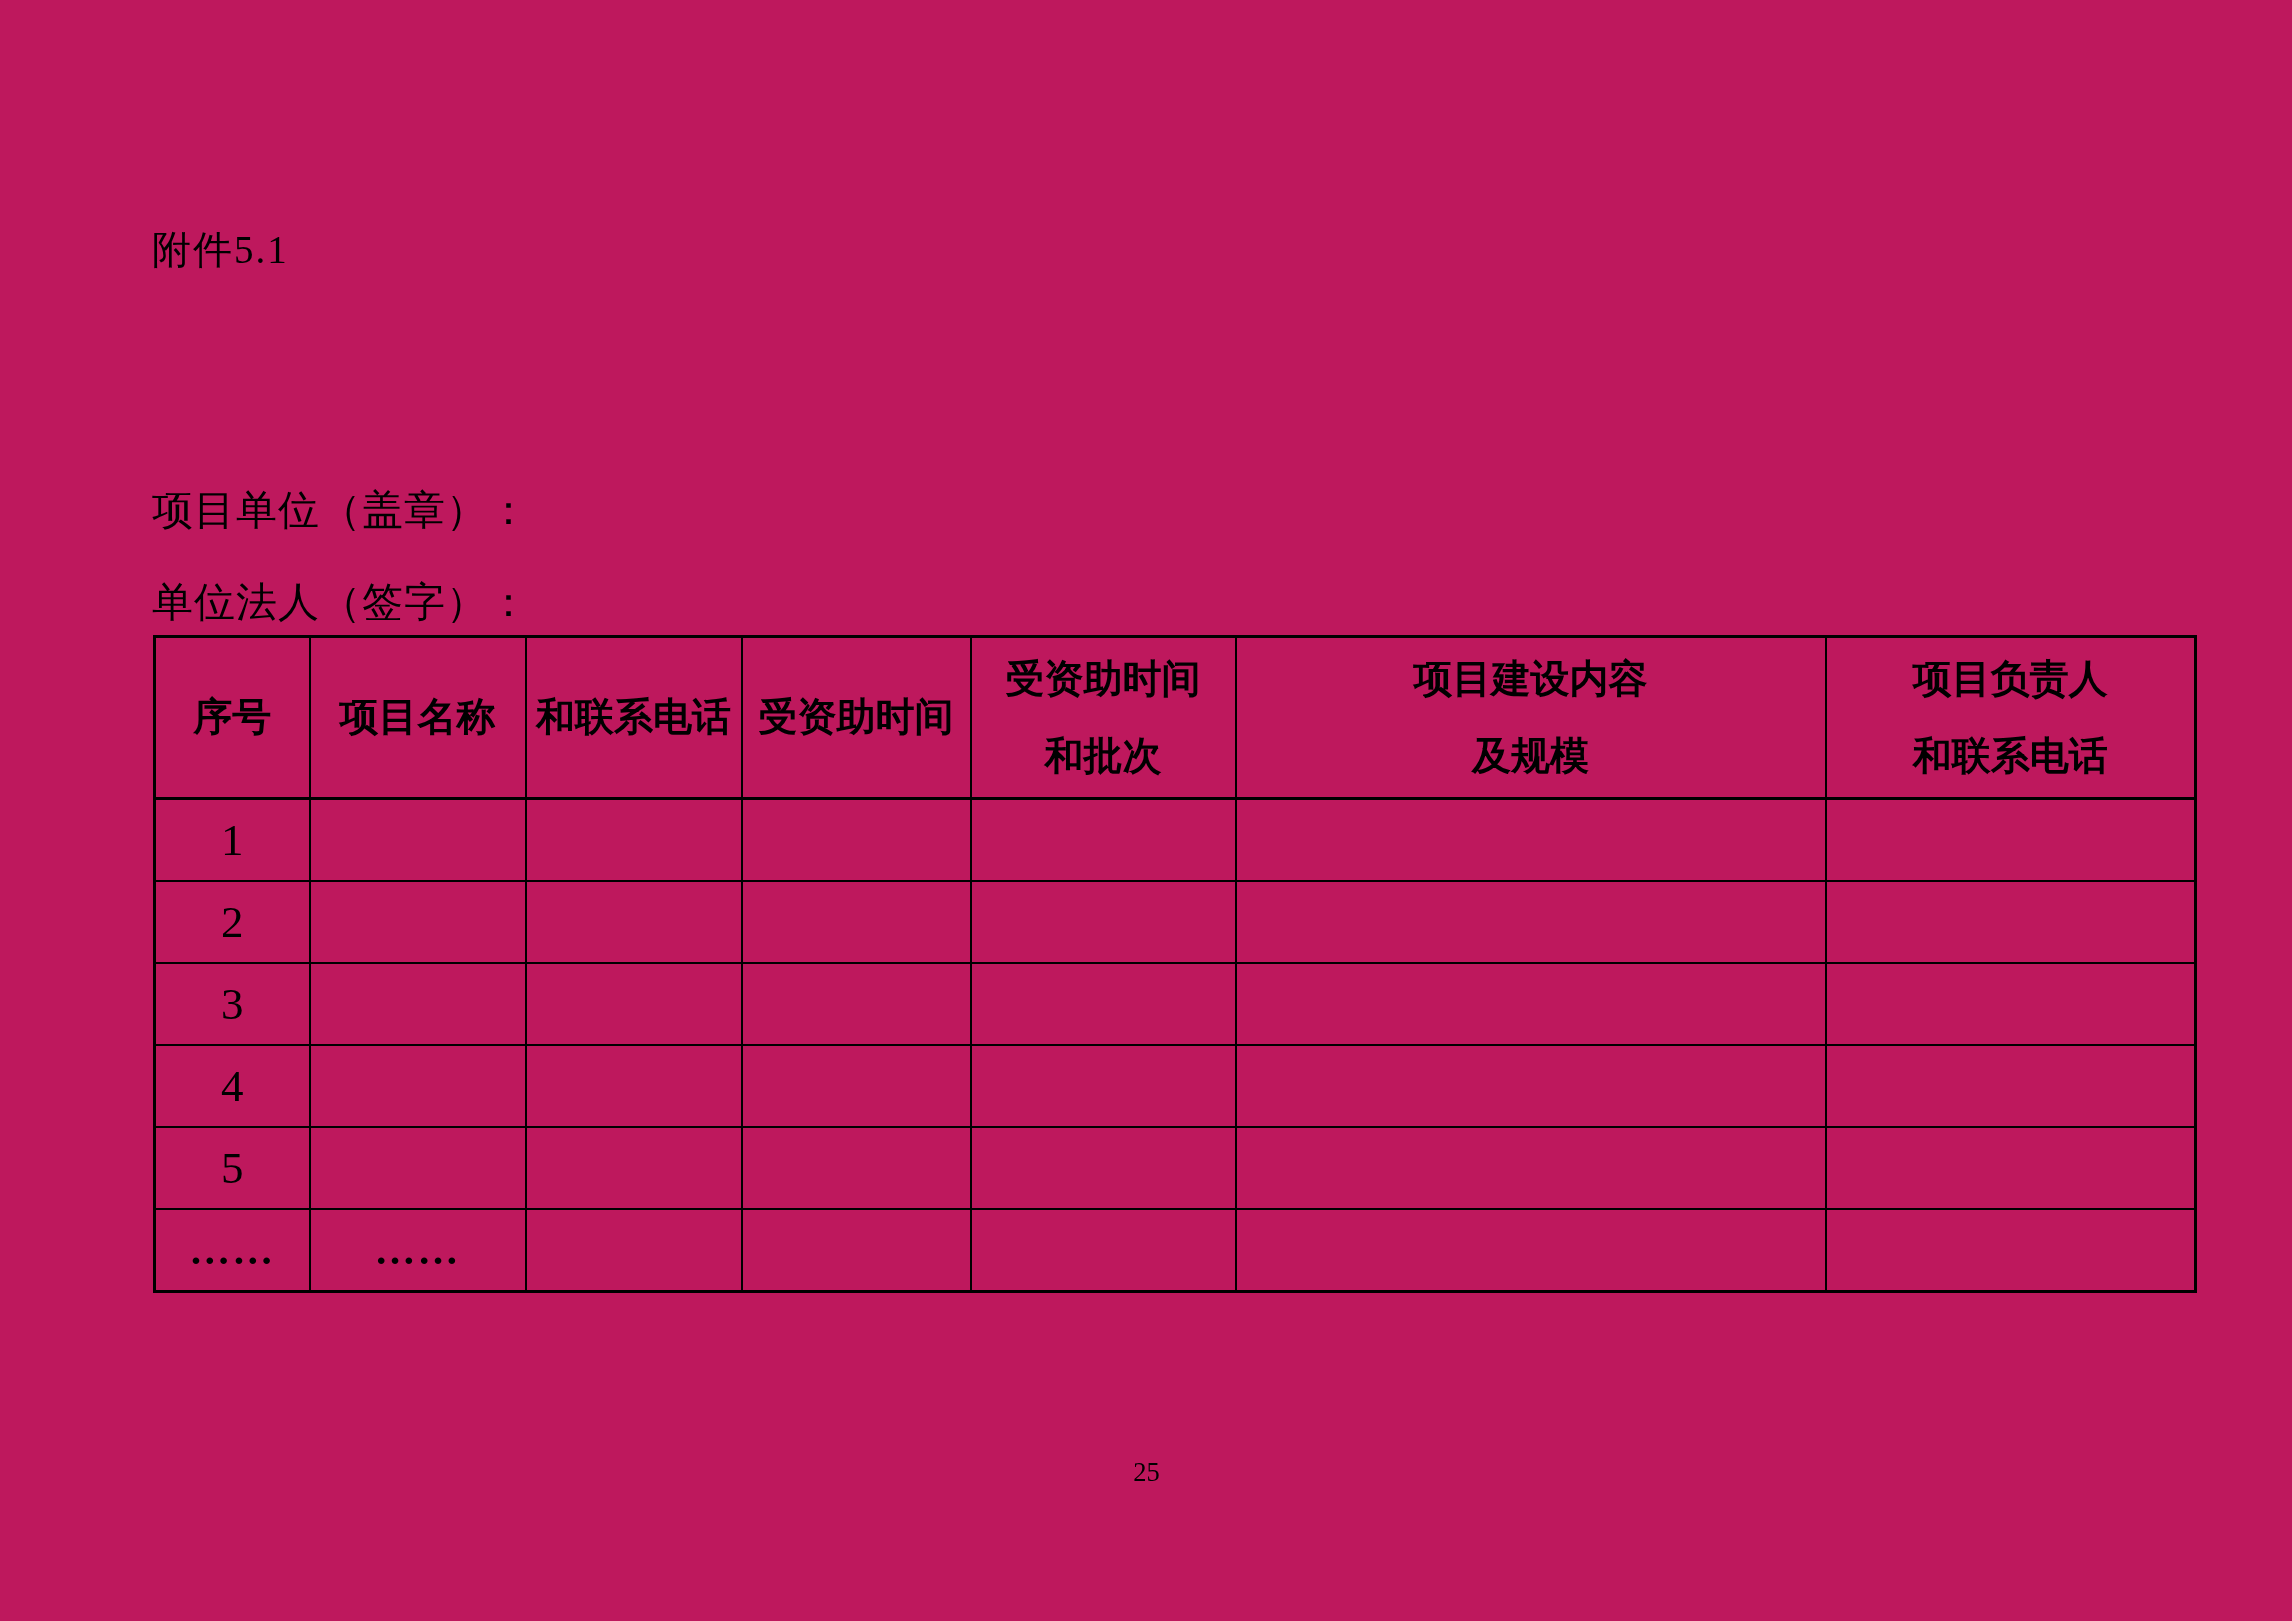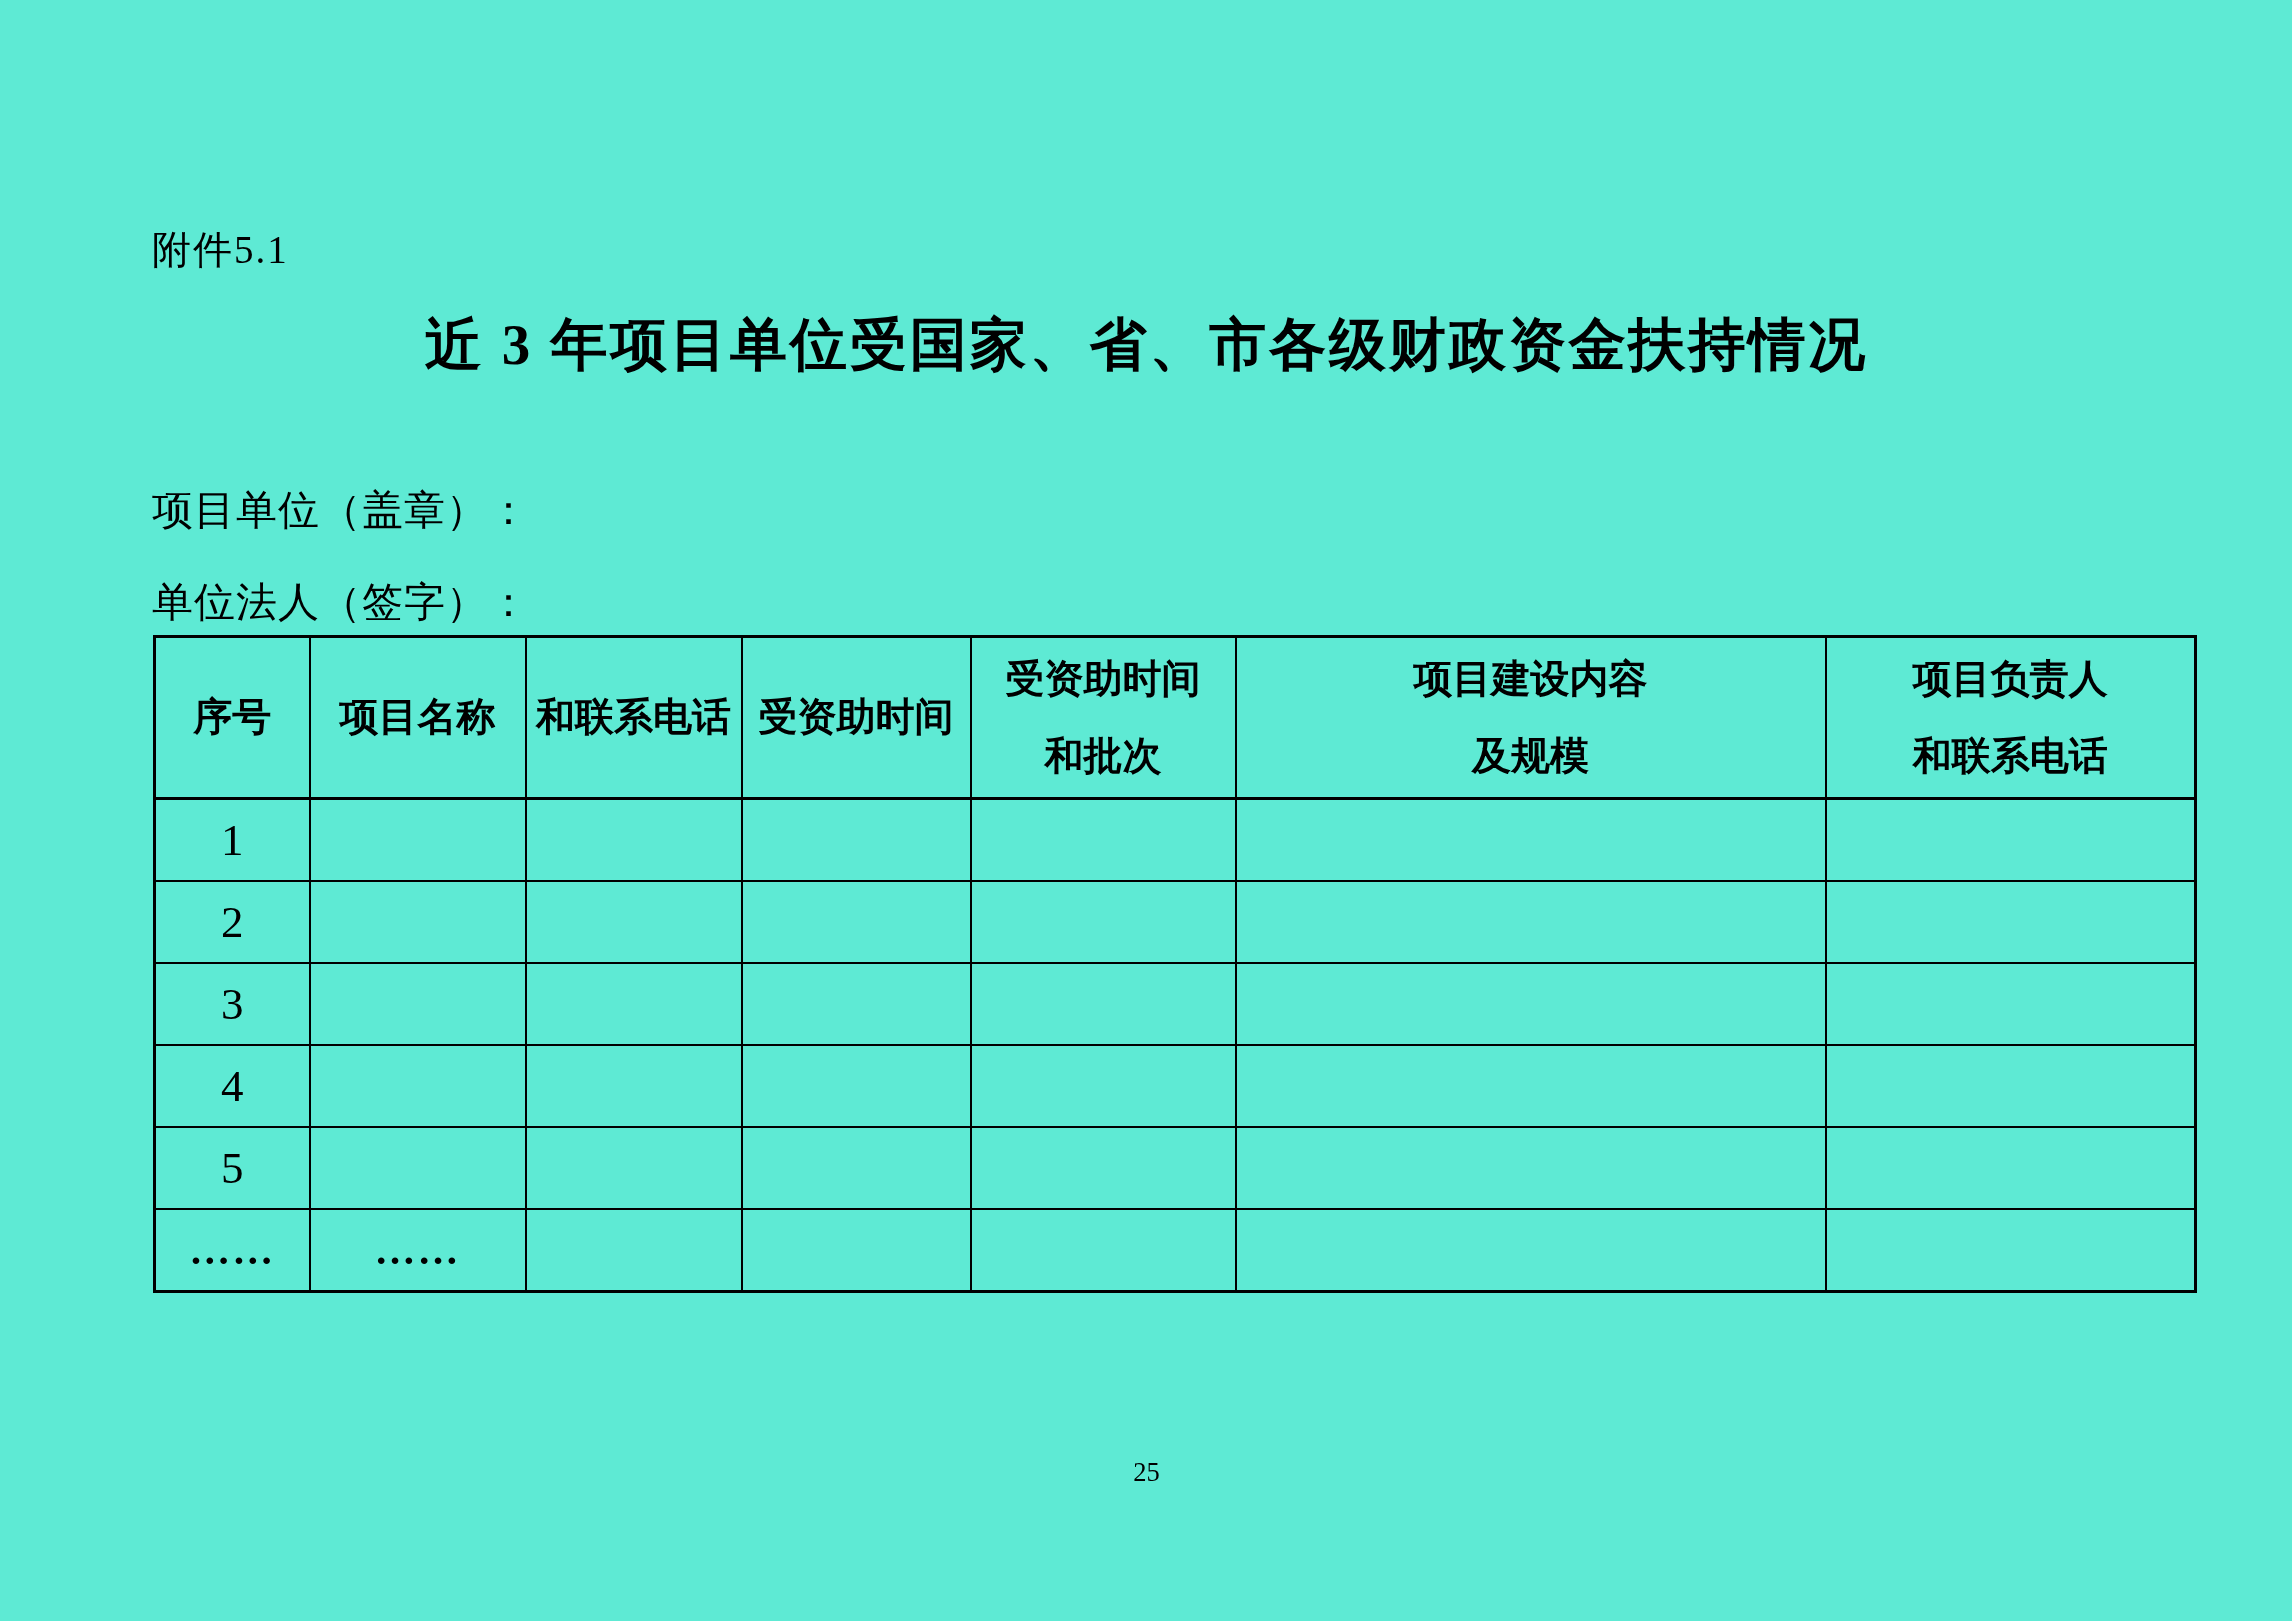--- a/index.html
+++ b/index.html
@@ -4,21 +4,21 @@
 <style>
   html, body {
     margin: 0;
     padding: 0;
     background: #ffffff;
   }
   .page {
     position: relative;
     width: 2293px;
     height: 1621px;
-    background: #5eead4;
+    background: #be185d;
     color: #000000;
     font-family: "Liberation Serif", serif;
     overflow: hidden;
   }
   .attachment-label {
     position: absolute;
     left: 152px;
     top: 227px;
     font-size: 39px;
     line-height: 1.2;
@@ -93,21 +93,20 @@
     font-family: Liberation Serif, serif;
   }
 </style>
 </head>
 <body>
 
 <div class="page">
 
   <div class="attachment-label">附件5.1</div>
 
-  <h1 class="doc-title">近 3 年项目单位受国家、省、市各级财政资金扶持情况</h1>
 
   <div class="label-line signature-line">单位法人（签字）：</div>
 
   <div class="label-line seal-line">项目单位（盖章）：</div>
 
   <table class="funding-table">
     <colgroup>
       <col style="width:155px">
       <col style="width:216px">
       <col style="width:216px">

